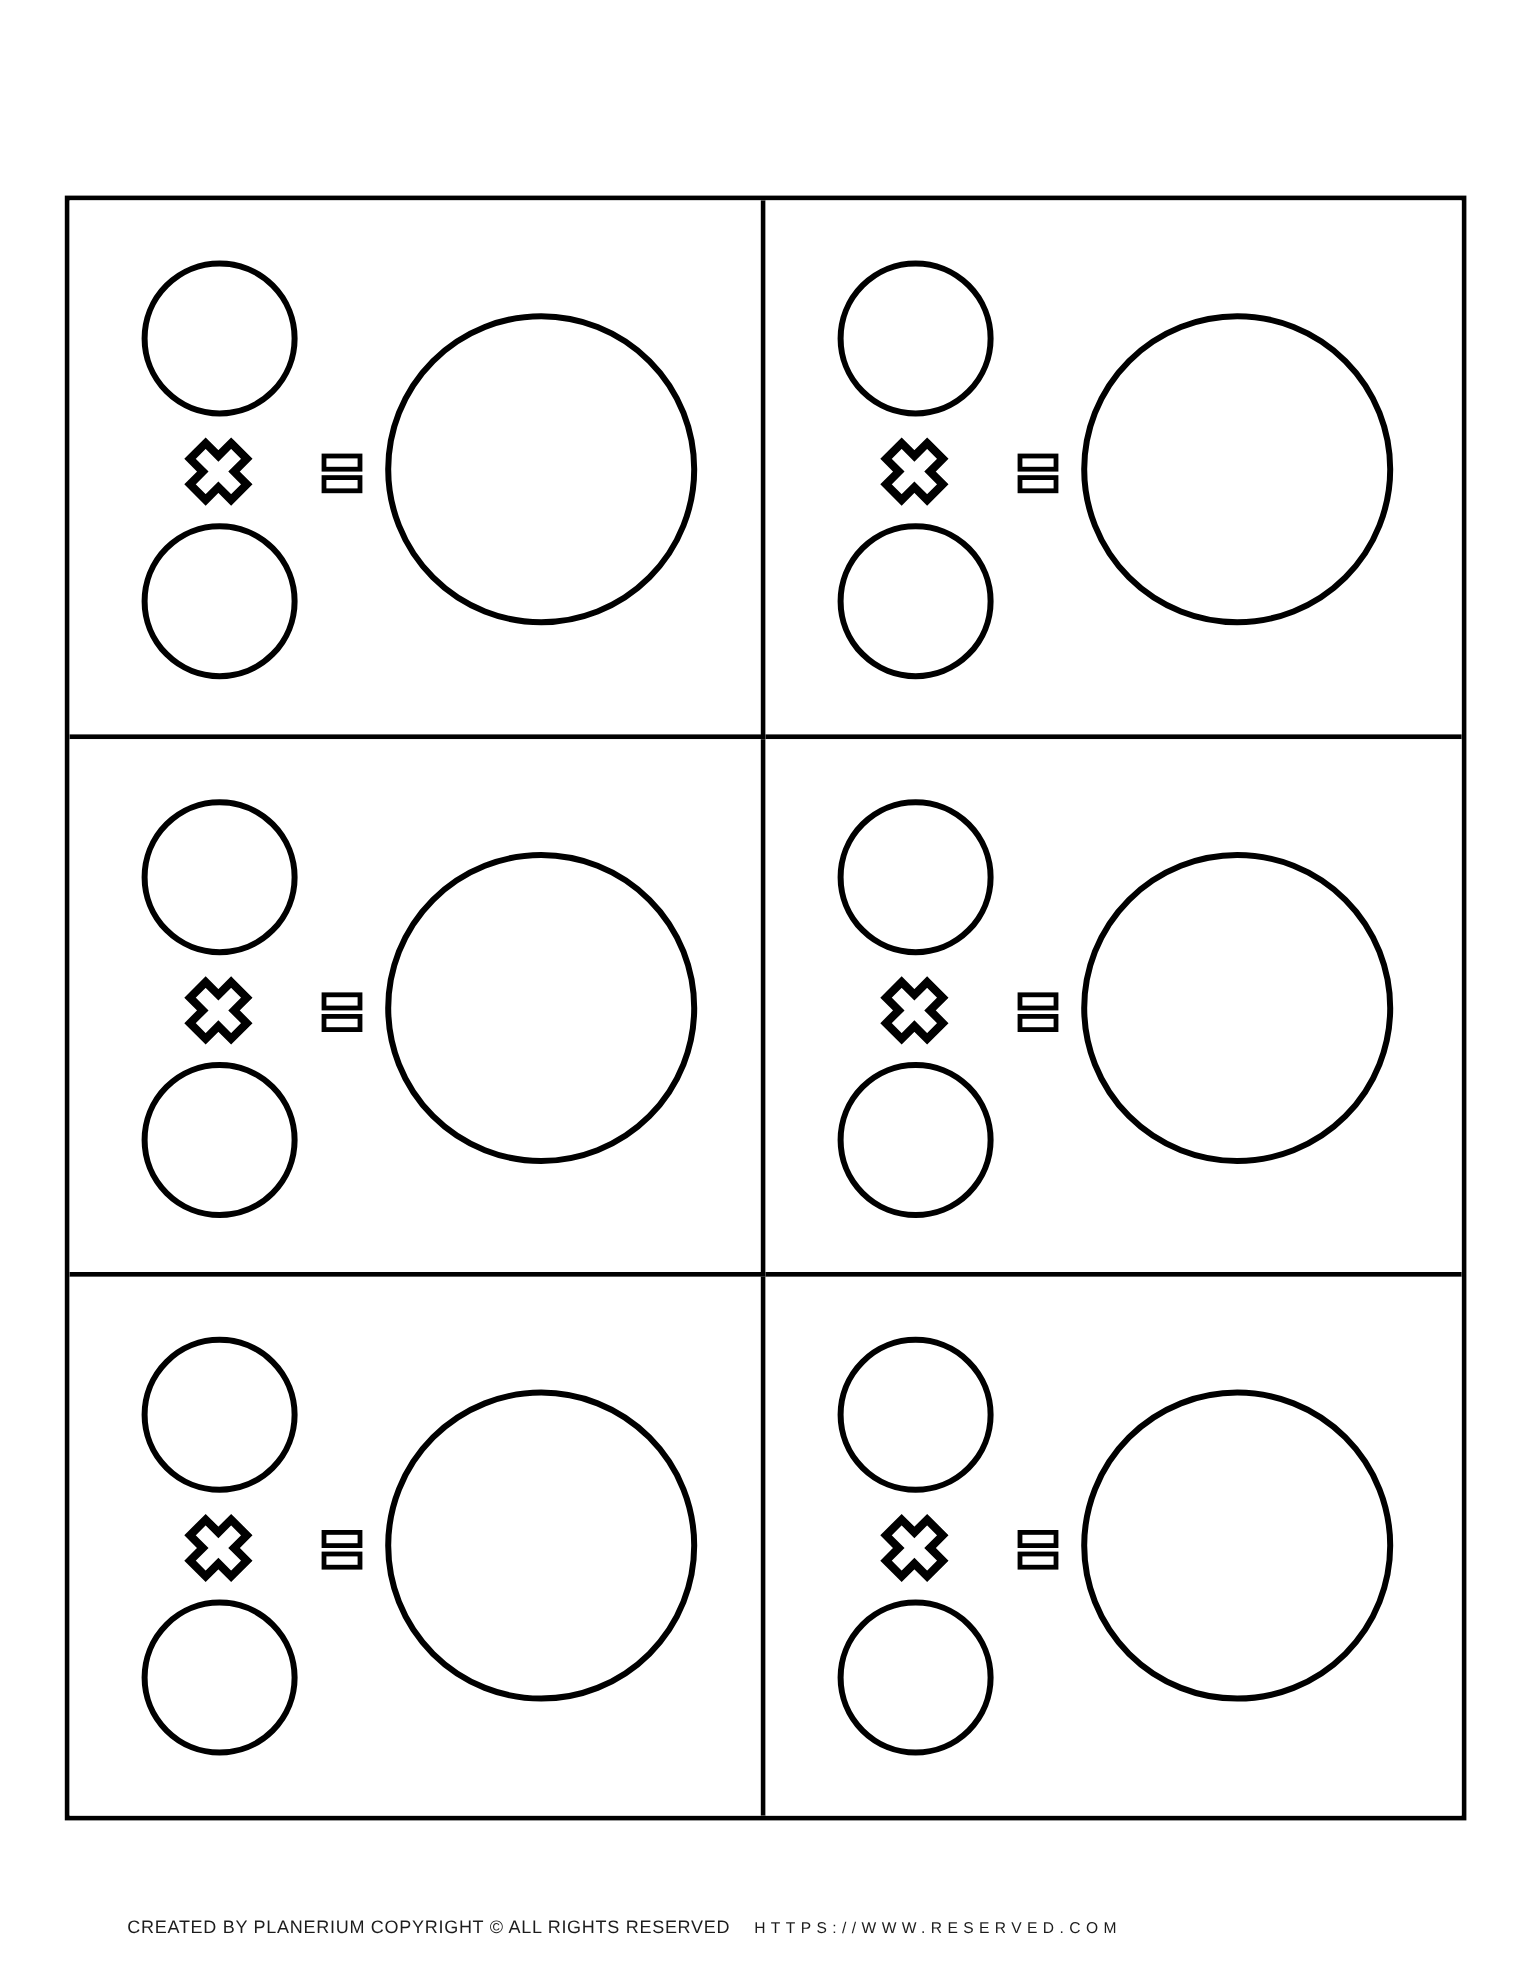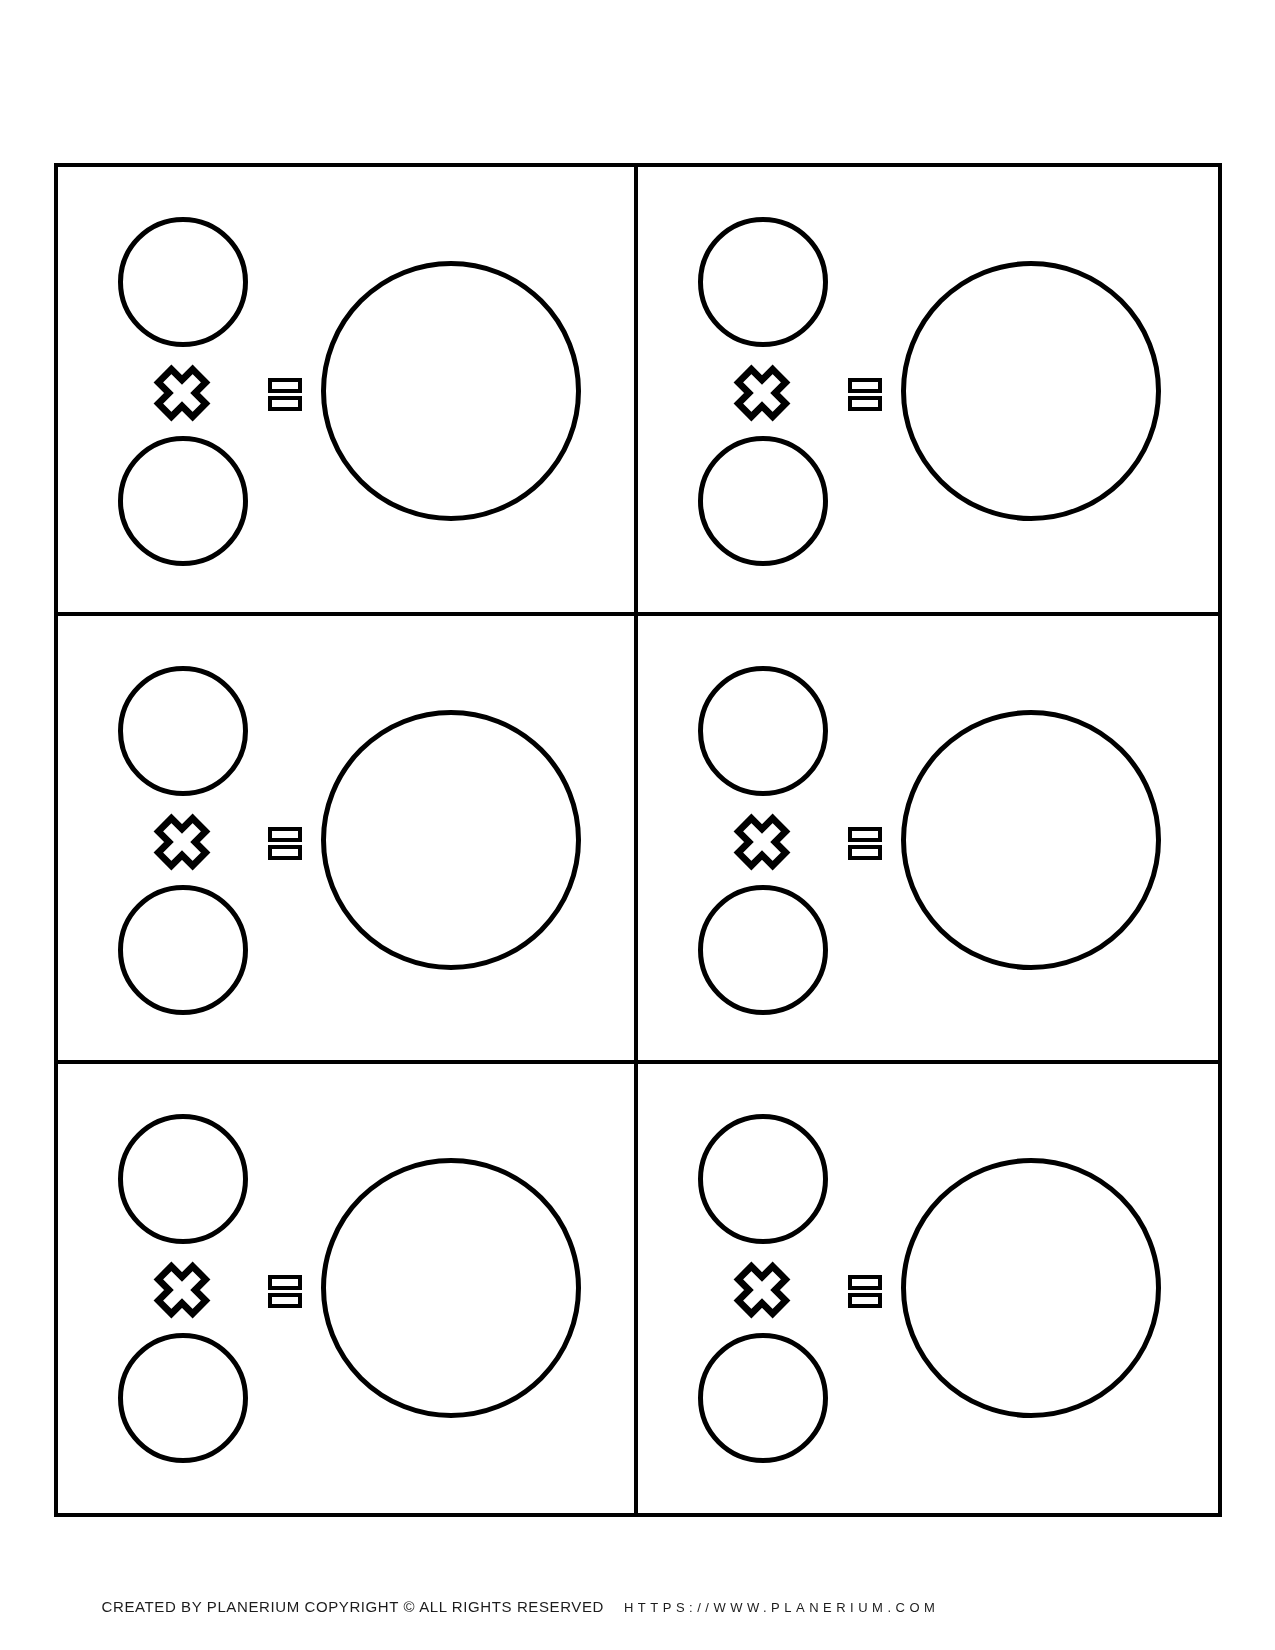--- a/index.html
+++ b/index.html
@@ -201,16 +201,16 @@
       <div class="eq-bar"></div>
     </div>
 
     <div class="circle small factor-bottom"></div>
     <div class="circle large product"></div>
   </div>
 </div>
 
   <div class="footer">
     <span class="credit">CREATED BY PLANERIUM COPYRIGHT © ALL RIGHTS RESERVED</span>
-    <span class="url">HTTPS://WWW.PLANERIUM.COM</span>
+    <span class="url">HTTPS://WWW.RESERVED.COM</span>
   </div>
 
 </div>
 
 </body></html>

